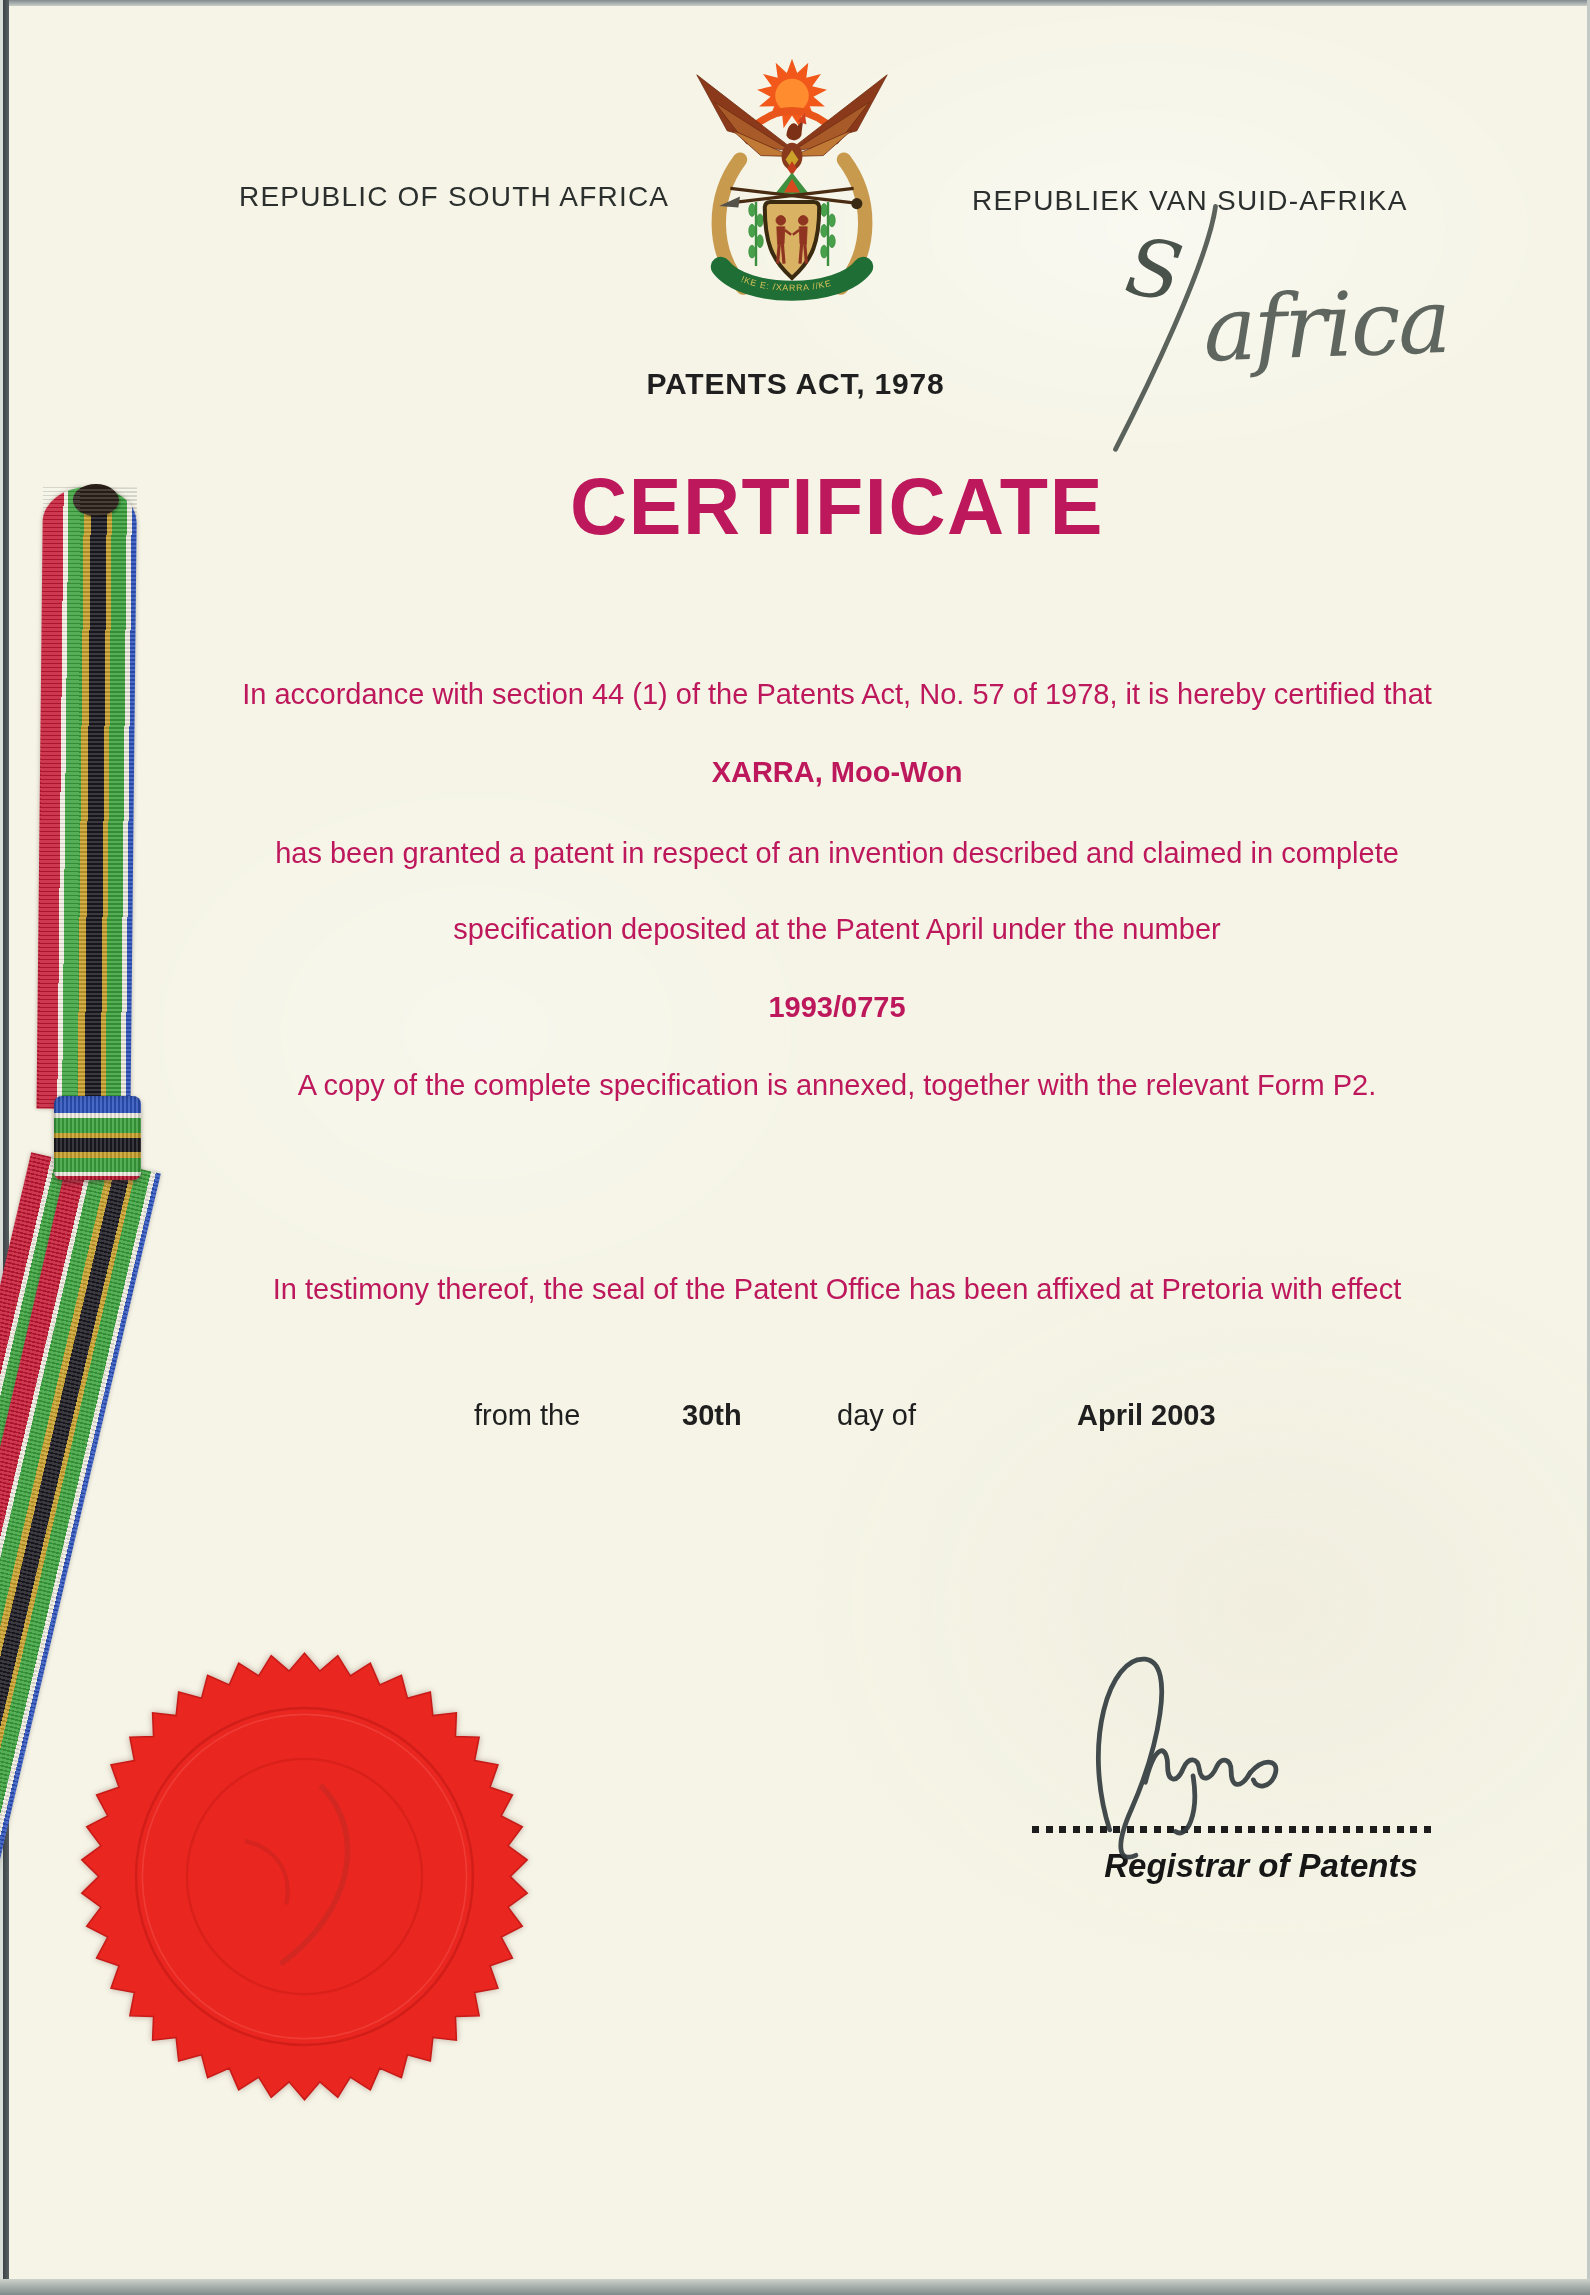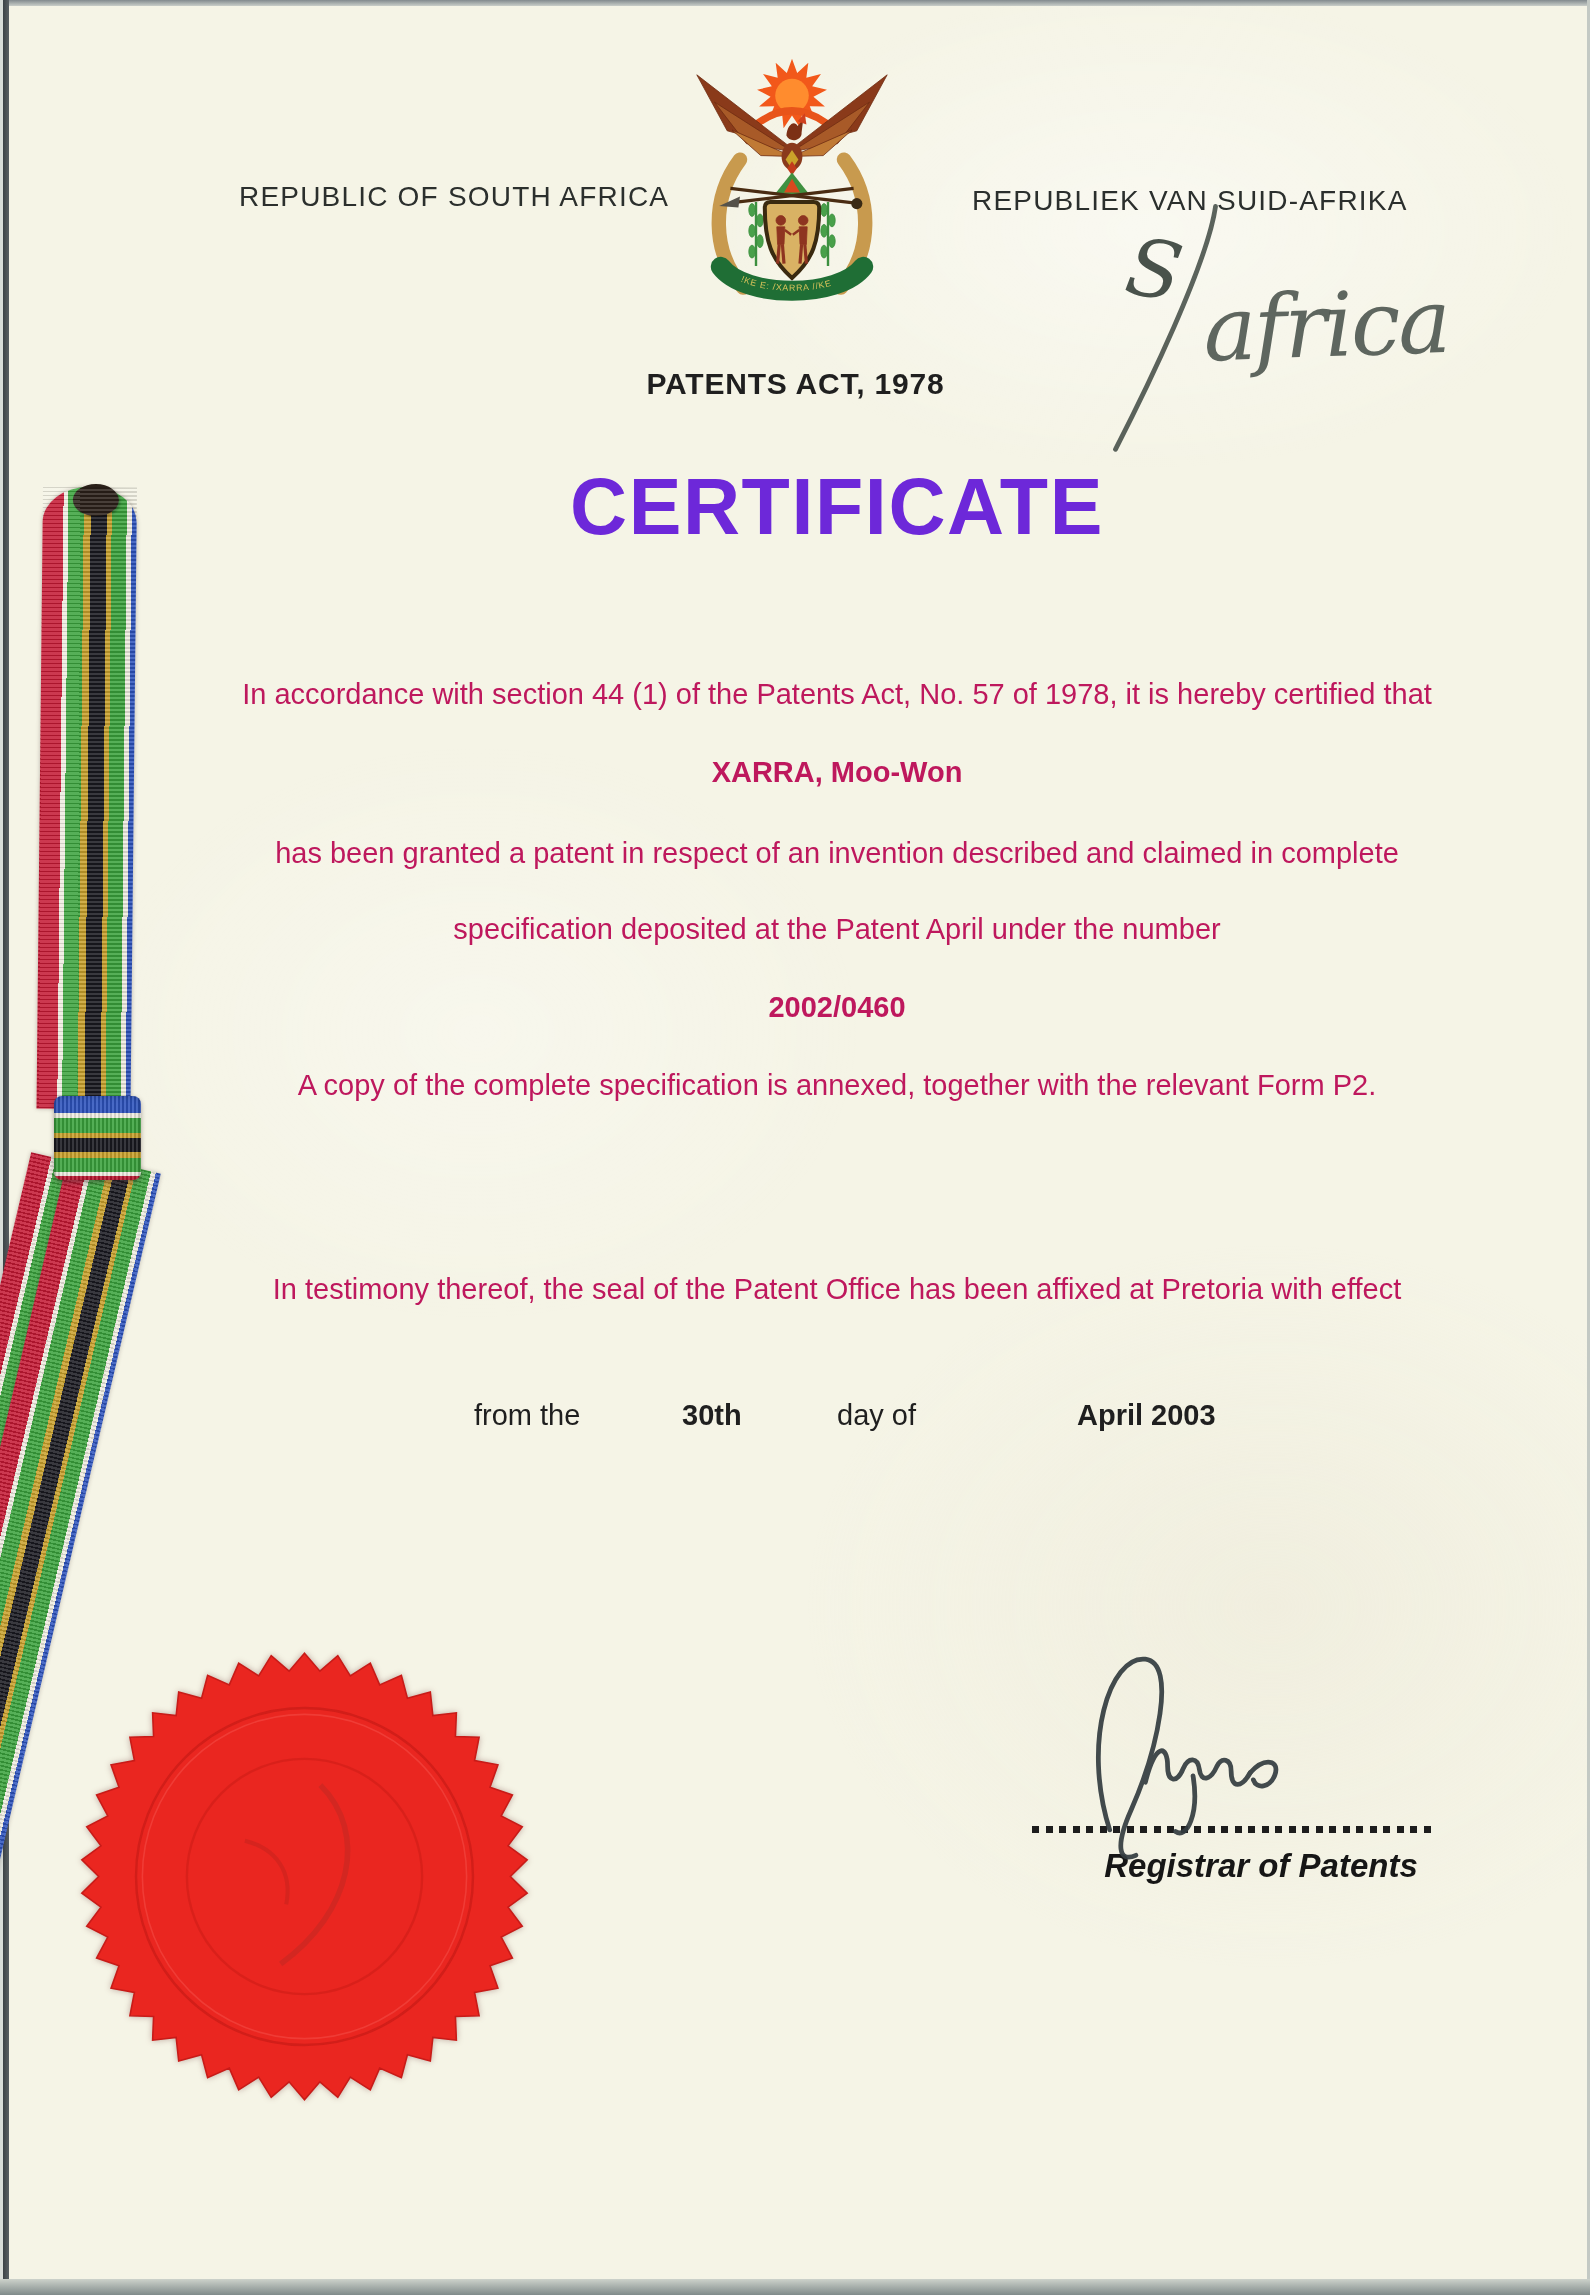--- a/index.html
+++ b/index.html
@@ -25,21 +25,21 @@
   .country.en{left:239px;top:181px;}
   .country.af{left:972px;top:185px;}
   .emblem{position:absolute;left:684px;top:54px;width:224px;height:264px;}
 
   
   .handwriting{position:absolute;left:1096px;top:200px;width:382px;height:270px;z-index:5;}
   .hand-text{font-family:"DejaVu Serif", serif;font-style:italic;fill:#49524b;}
 
   
   .act-title{position:absolute;left:0;top:367px;width:1591px;text-align:center;font-size:30px;font-weight:bold;letter-spacing:0.8px;}
-  .main-title{position:absolute;left:83px;top:461px;width:1508px;text-align:center;font-size:79px;font-weight:bold;letter-spacing:1.6px;color:#6d28d9;}
+  .main-title{position:absolute;left:83px;top:461px;width:1508px;text-align:center;font-size:79px;font-weight:bold;letter-spacing:1.6px;color:#be185d;}
 
   
   .bodyline{position:absolute;left:83px;width:1508px;text-align:center;font-size:29px;color:#be185d;white-space:nowrap;}
   .b-intro{top:678px;}
   .b-patentee{top:756px;font-weight:bold;}
   .b-granted{top:837px;}
   .b-spec{top:913px;}
   .b-number{top:991px;font-weight:bold;}
   .b-copy{top:1069px;}
   .b-testimony{top:1273px;}
@@ -179,21 +179,21 @@
   <text class="hand-text" x="136" y="202" font-size="112" letter-spacing="-3" transform="rotate(-2 136 202)" fill-opacity=".88">africa</text>
 </svg>
 
 <div class="act-title">PATENTS ACT, 1978</div>
 <div class="main-title">CERTIFICATE</div>
 
 <div class="bodyline b-intro">In accordance with section 44 (1) of the Patents Act, No. 57 of 1978, it is hereby certified that</div>
 <div class="bodyline b-patentee">XARRA, Moo-Won</div>
 <div class="bodyline b-granted">has been granted a patent in respect of an invention described and claimed in complete</div>
 <div class="bodyline b-spec">specification deposited at the Patent April under the number</div>
-<div class="bodyline b-number">2002/0460</div>
+<div class="bodyline b-number">1993/0775</div>
 <div class="bodyline b-copy">A copy of the complete specification is annexed, together with the relevant Form P2.</div>
 <div class="bodyline b-testimony">In testimony thereof, the seal of the Patent Office has been affixed at Pretoria with effect</div>
 
 <div class="dateline">
   <span class="d-from">from the</span>
   <span class="d-day">30th</span>
   <span class="d-of">day of</span>
   <span class="d-value">April 2003</span>
 </div>
 

